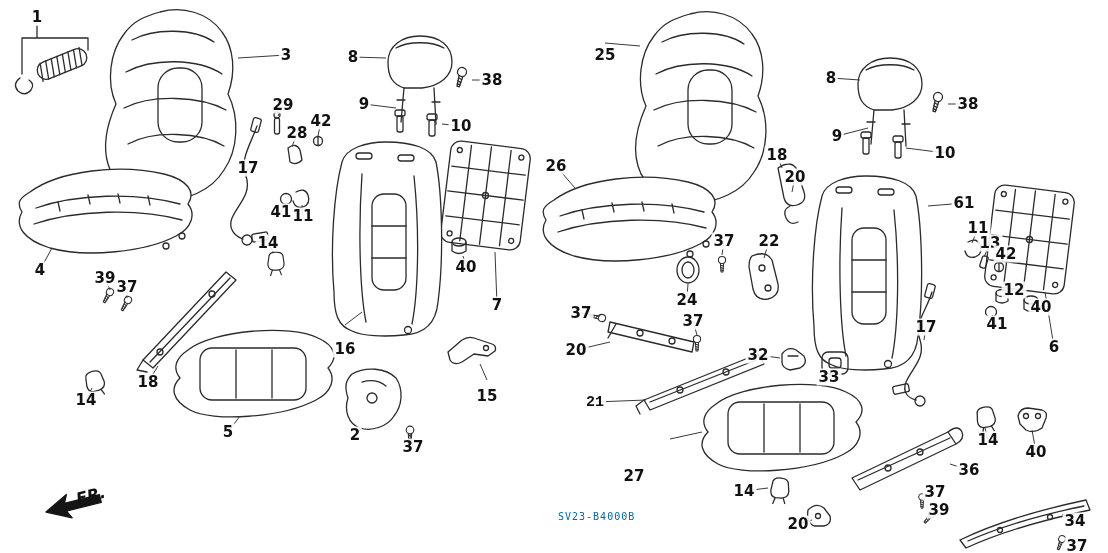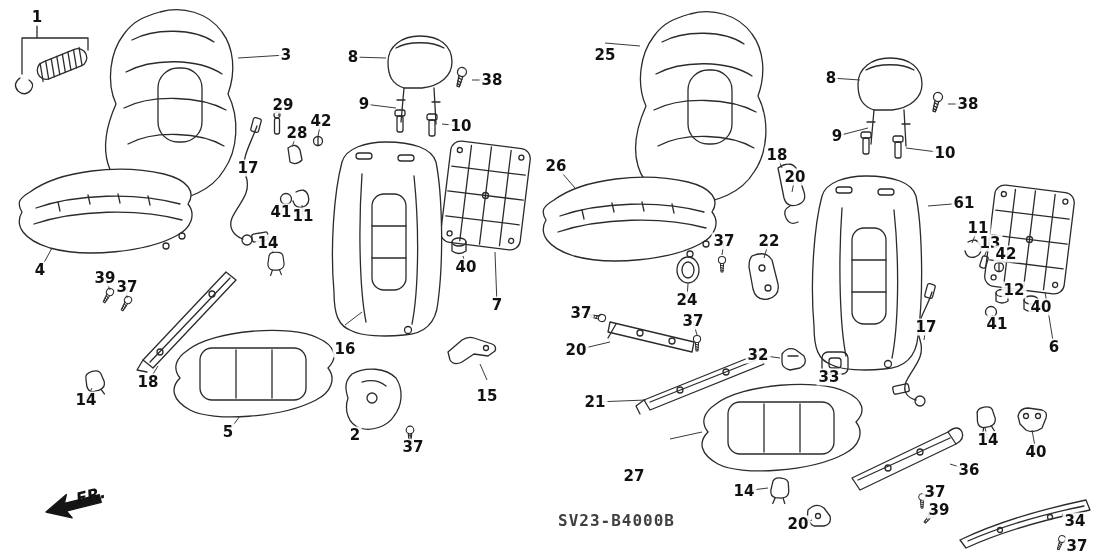--- a/index.html
+++ b/index.html
@@ -25,22 +25,22 @@
     font-weight:bold; font-size:15px; line-height:1; color:#111;
     background:rgba(255,255,255,0.88); padding:1px 2px;
   }
   .fr-label {
     position:absolute; left:76px; top:486px; z-index:3;
     font-weight:bold; font-style:italic; font-size:16px; color:#111;
     transform:rotate(-14deg);
   }
   .diagram-code {
     position:absolute; left:558px; top:511px; z-index:3;
-    font-family:"DejaVu Sans Mono", monospace; font-weight:bold;
-    font-size:16px; letter-spacing:1px; color:#404040;
+    font-family:"DejaVu Sans Mono", monospace; font-weight:normal;
+    font-size:10px; letter-spacing:1px; color:#0369a1;
   }
 </style>
 </head>
 <body>
 
 <div class="canvas">
 
   <svg class="art" viewBox="0 0 1108 553">
     <defs>
       <g id="screw">
@@ -428,21 +428,21 @@
       <div class="part-label" style="left: 1041px; top: 307px;">40</div>
       <div class="part-label" style="left: 997px; top: 324px;">41</div>
       <div class="part-label" style="left: 1054px; top: 347px;">6</div>
       <div class="part-label" style="left: 687px; top: 280px; margin-top: 20px;">24</div>
       <div class="part-label" style="left: 581px; top: 313px;">37</div>
       <div class="part-label" style="left: 576px; top: 350px;">20</div>
       <div class="part-label" style="left: 693px; top: 321px;">37</div>
       <div class="part-label" style="left: 758px; top: 355px;">32</div>
       <div class="part-label" style="left: 829px; top: 377px;">33</div>
       <div class="part-label" style="left: 926px; top: 327px;">17</div>
-      <div class="part-label" style="left: 595px; top: 402px;">21</div>
+      <div class="part-label" style="left: 595px; top: 402px; font-family: Liberation Mono, monospace;">21</div>
       <div class="part-label" style="left: 634px; top: 439px; margin-top: 37px;">27</div>
       <div class="part-label" style="left: 988px; top: 440px;">14</div>
       <div class="part-label" style="left: 1036px; top: 452px;">40</div>
       <div class="part-label" style="left: 969px; top: 470px;">36</div>
       <div class="part-label" style="left: 744px; top: 491px;">14</div>
       <div class="part-label" style="left: 798px; top: 524px;">20</div>
       <div class="part-label" style="left: 1075px; top: 521px;">34</div>
       <div class="part-label" style="left: 935px; top: 492px;">37</div>
       <div class="part-label" style="left: 939px; top: 510px;">39</div>
       <div class="part-label" style="left: 1077px; top: 546px;">37</div>

